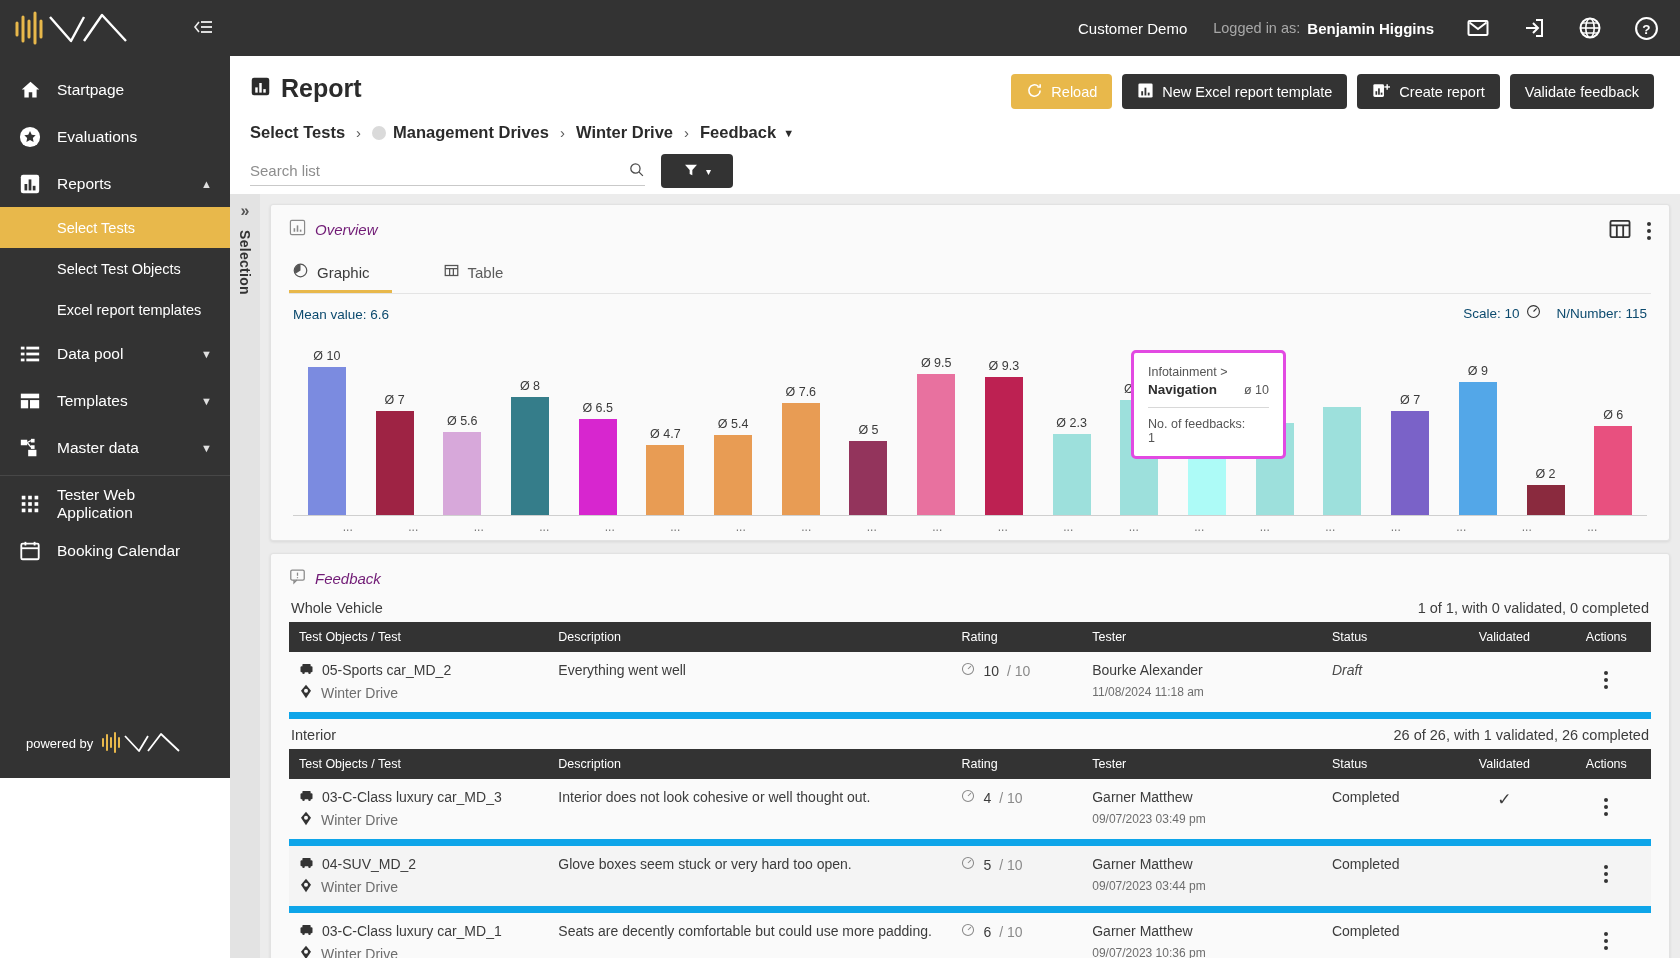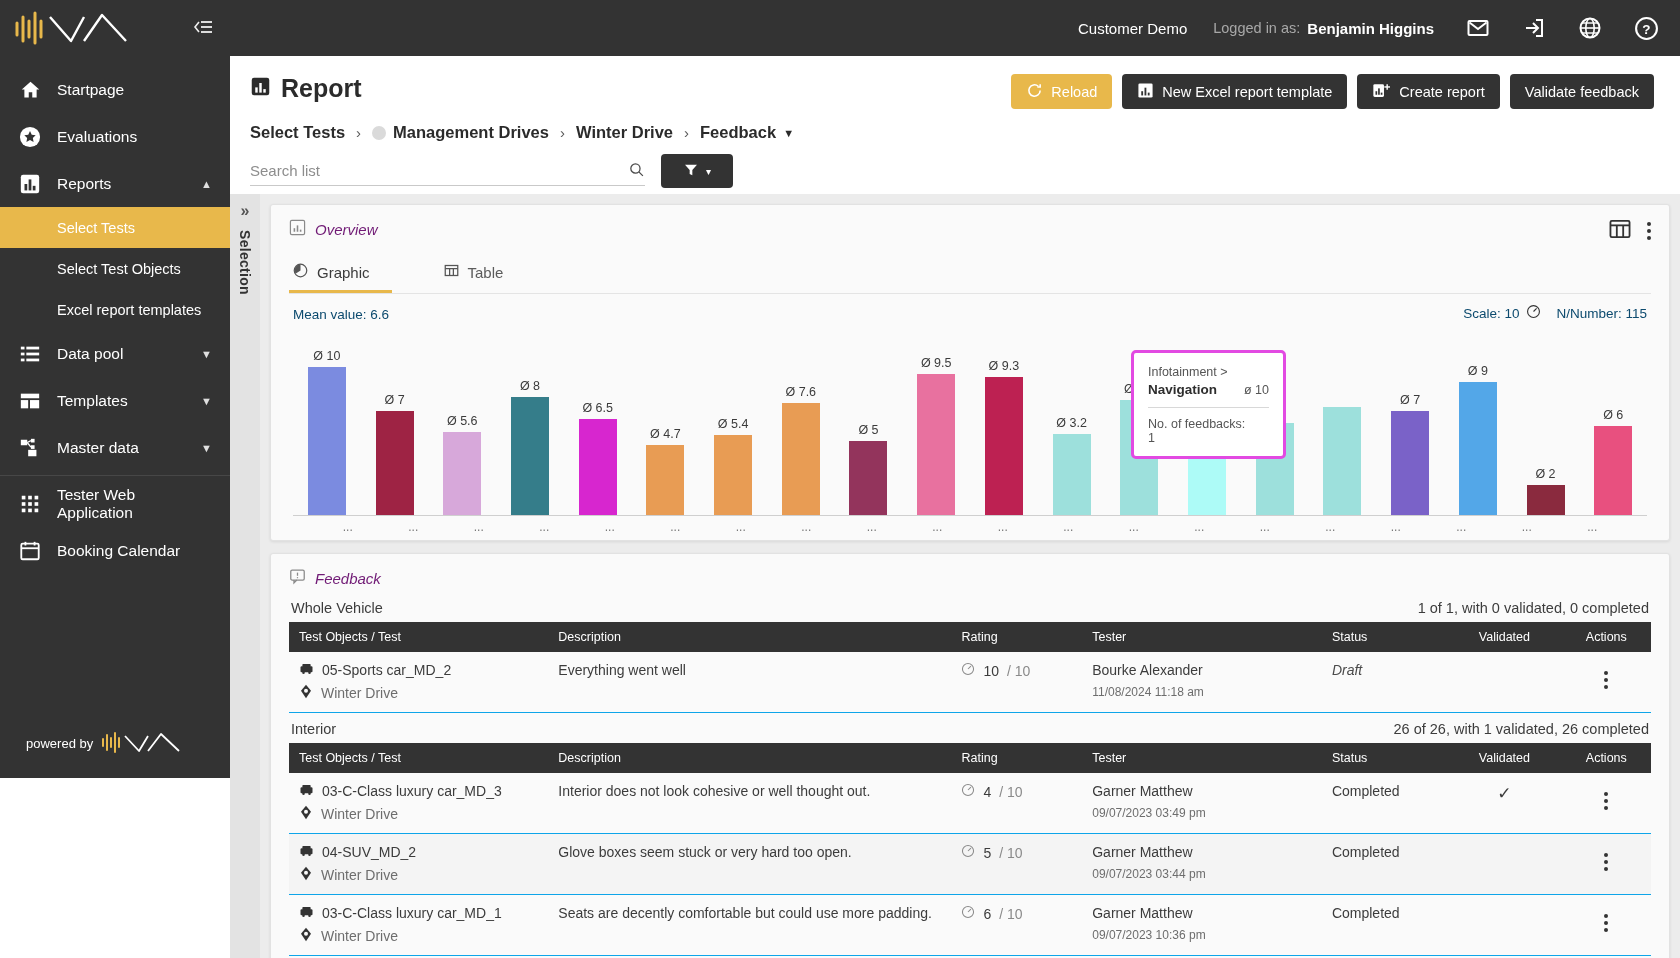--- a/index.html
+++ b/index.html
@@ -171,21 +171,21 @@
     display: flex; justify-content: space-between; align-items: baseline;
     font-size: 14.5px; color: #3c3c3c; padding: 8px 2px 6px 2px;
   }
   table.fb { width: 100%; border-collapse: collapse; table-layout: fixed; }
   table.fb thead th {
     background: #333333; color: #ffffff; font-size: 12.5px; font-weight: normal;
     text-align: left; padding: 8px 10px; height: 27px;
   }
   table.fb tbody td {
     padding: 10px 10px; font-size: 14px; color: #3c3c3c;
-    vertical-align: top; border-bottom: 1px solid #0ea5e9;
+    vertical-align: top; border-bottom: 7px solid #0ea5e9;
   }
   table.fb tbody tr.alt td { background: #f4f4f4; }
   .cell-obj { display: flex; align-items: center; gap: 8px; }
   .cell-obj + .cell-obj { margin-top: 6px; }
   .obj-sub { color: #6d6d6d; }
   .rating-cell { display: flex; align-items: center; gap: 8px; }
   .rating-num { color: #3c3c3c; }
   .rating-den { color: #8a8a8a; }
   .tester-date { font-size: 12px; color: #6d6d6d; margin-top: 7px; }
   .status-draft { font-style: italic; color: #4a4a4a; }
@@ -613,21 +613,21 @@
                   </div>
                   <div class="bar-col">
                     <div class="bar-val">Ø 9.5</div>
                     <div class="bar" style="height: 141px; background: rgb(232, 113, 159);"></div>
                   </div>
                   <div class="bar-col">
                     <div class="bar-val">Ø 9.3</div>
                     <div class="bar" style="height: 138px; background: rgb(189, 33, 82);"></div>
                   </div>
                   <div class="bar-col">
-                    <div class="bar-val">Ø 3.2</div>
+                    <div class="bar-val">Ø 2.3</div>
                     <div class="bar" style="height: 81px; background: rgb(157, 224, 220);"></div>
                   </div>
                   <div class="bar-col">
                     <div class="bar-val">Ø 7.8</div>
                     <div class="bar" style="height: 115px; background: rgb(157, 224, 220);"></div>
                   </div>
                   <div class="bar-col">
                     <div class="bar-val">Ø 10</div>
                     <div class="bar" style="height: 148px; background: rgb(173, 251, 247);"></div>
                   </div>

